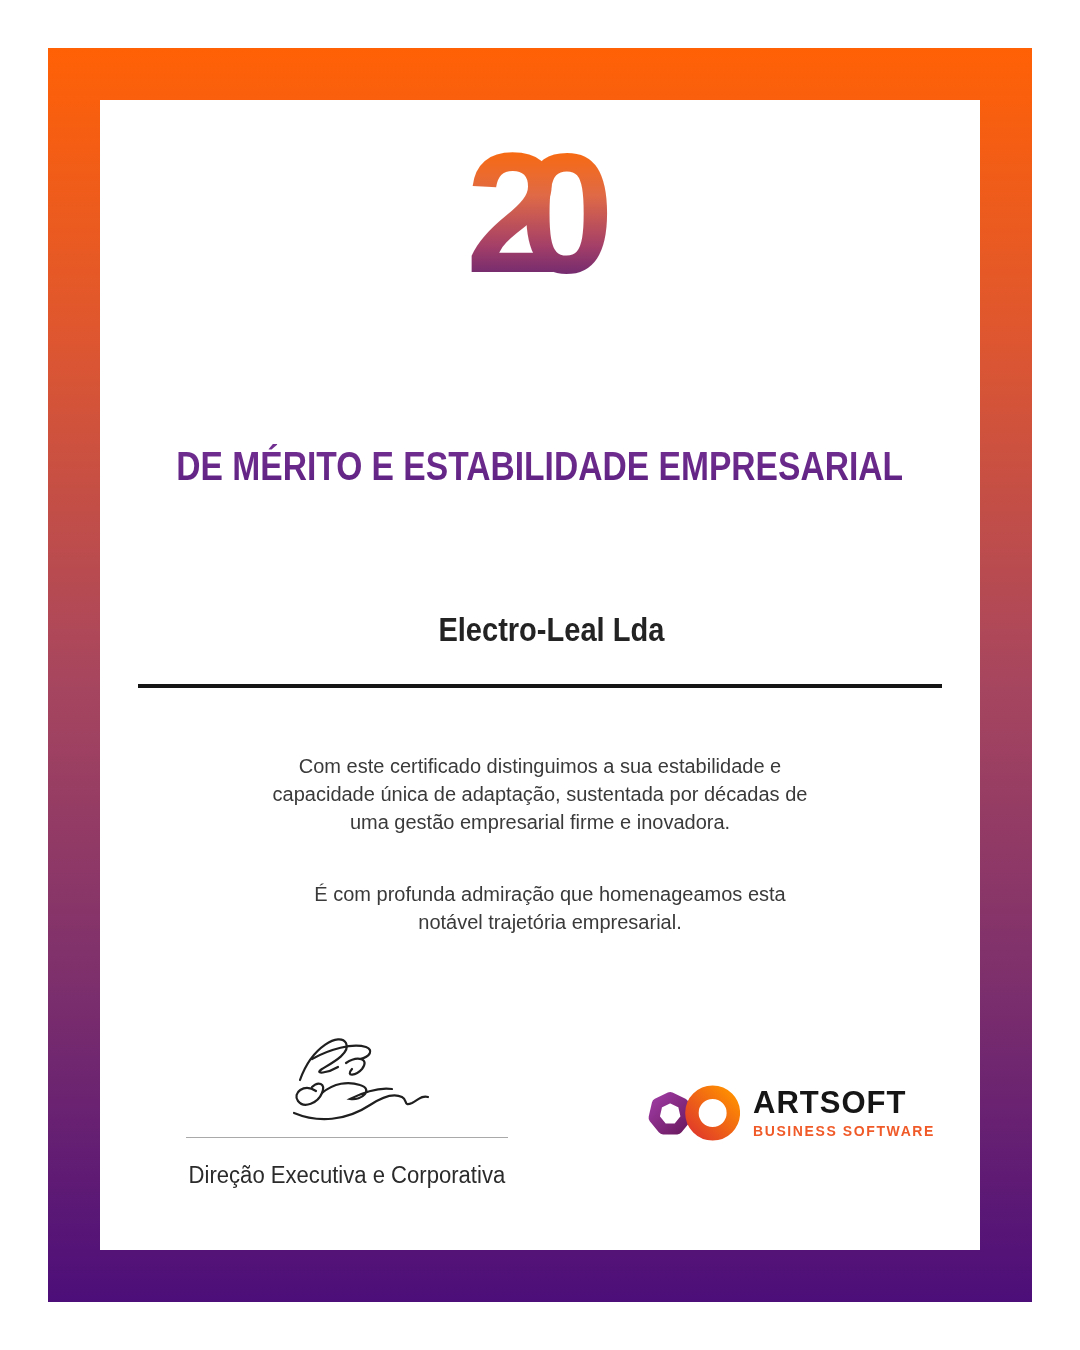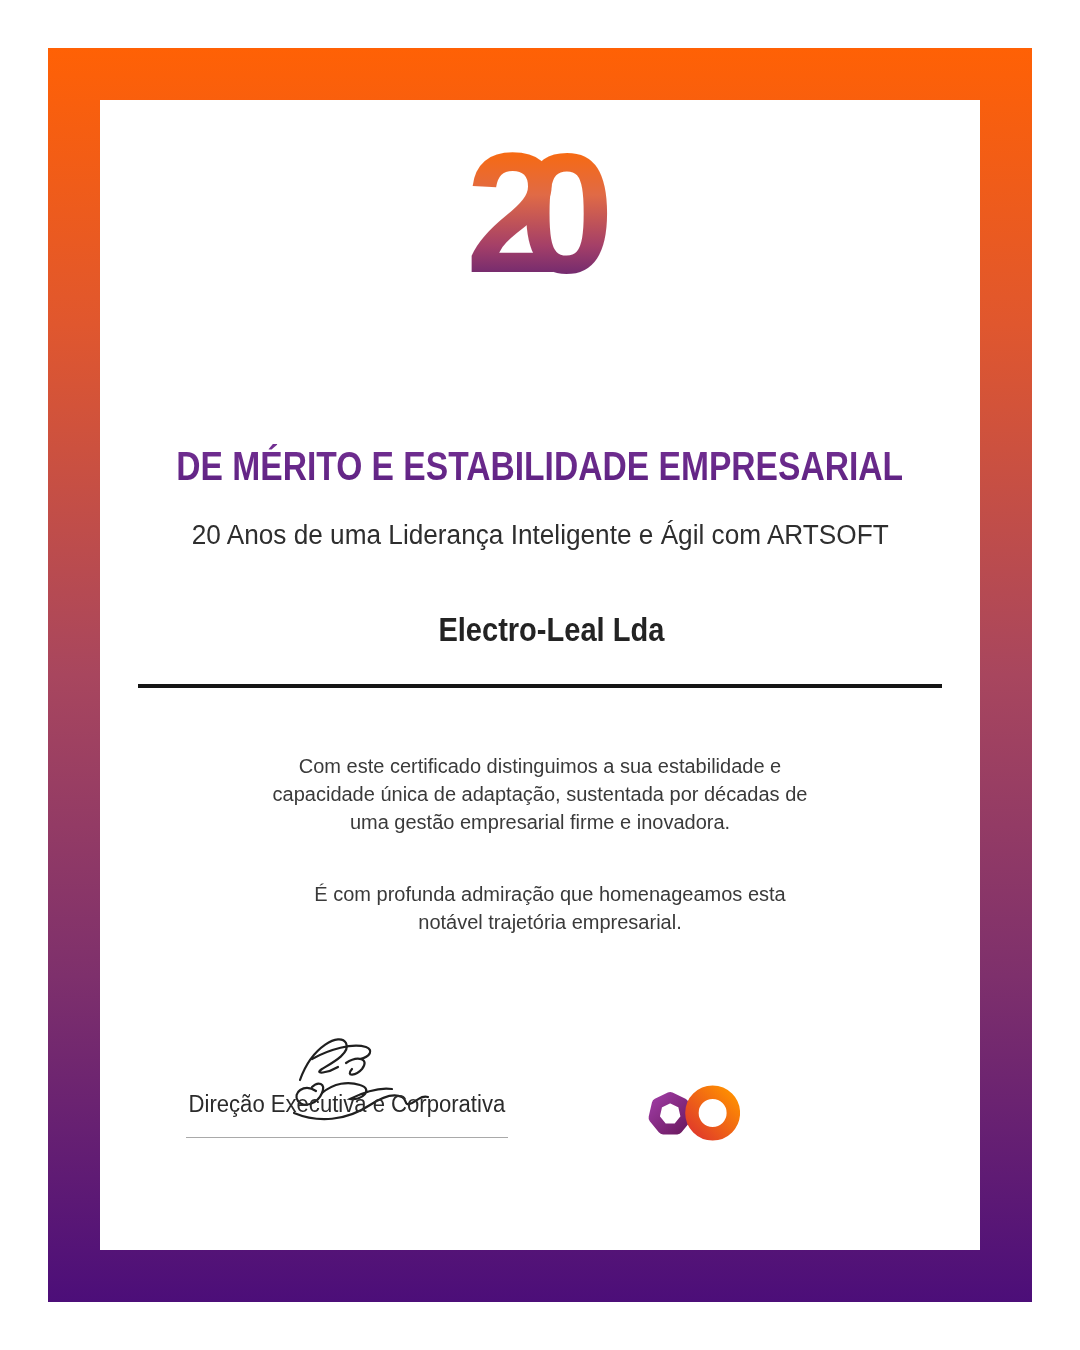--- a/index.html
+++ b/index.html
@@ -83,21 +83,21 @@
   .para { font-size: 20px; line-height: 28px; color: #3a3a3a; font-weight: 400; }
   .para-1 { top: 652px; }
   .para-2 { top: 780px; padding-left: 20px; }
 
   
   .sig-svg { position: absolute; left: 182px; top: 930px; }
   .sig-rule {
     position: absolute; top: 1037px; left: 86px; width: 322px; height: 1px;
     background: #a9a9a9;
   }
-  .sig-title-wrap { top: 989px; left: 67px; width: 360px; }
+  .sig-title-wrap { top: 1060px; left: 67px; width: 360px; }
   .sig-title {
     display: inline-block; font-size: 23px; line-height: 30px; color: #2b2b2b;
     transform: scaleX(0.96); white-space: nowrap;
   }
 
   
   .brand-block {
     position: absolute; left: 548px; top: 984px;
     display: flex; align-items: center; gap: 13px;
   }
@@ -120,23 +120,20 @@
   </div>
 
   <div class="content">
 
     <div class="centered logo-num-wrap">
       <span class="logo-num">20</span>
     </div>
 
     <div class="centered subtitle-wrap">
       <span class="cert-subtitle">DE MÉRITO E ESTABILIDADE EMPRESARIAL</span>
-    </div>
-    <div class="centered tagline-wrap">
-      <span class="cert-tagline">20 Anos de uma Liderança Inteligente e Ágil com ARTSOFT</span>
     </div>
 
     <div class="centered recipient-wrap">
       <span class="recipient-name">Electro-Leal Lda</span>
     </div>
     <div class="name-rule"></div>
 
     <div class="centered para para-1">
       <div>Com este certificado distinguimos a sua estabilidade e</div>
       <div>capacidade única de adaptação, sustentada por décadas de</div>
@@ -170,16 +167,20 @@
             <stop offset="1" stop-color="#6d1b63"></stop>
           </linearGradient>
           <linearGradient id="gradOrange" x1="1" y1="0" x2="0" y2="1">
             <stop offset="0" stop-color="#ff9000"></stop>
             <stop offset="1" stop-color="#e03a2a"></stop>
           </linearGradient>
         </defs>
         <path d="M21 13 L33.5 19 L36.6 32.6 L27.9 43.4 L14.1 43.4 L5.4 32.6 L8.5 19 Z" fill="none" stroke="url(#gradPurple)" stroke-width="10.5" stroke-linejoin="round"></path>
         <circle cx="62" cy="28" r="20" fill="none" stroke="url(#gradOrange)" stroke-width="13"></circle>
       </svg>
+      <div class="brand-text">
+        <span class="brand-name">ARTSOFT</span>
+        <span class="brand-tagline">BUSINESS SOFTWARE</span>
+      </div>
     </div>
 
   </div>
 </div>
 
 </body></html>

